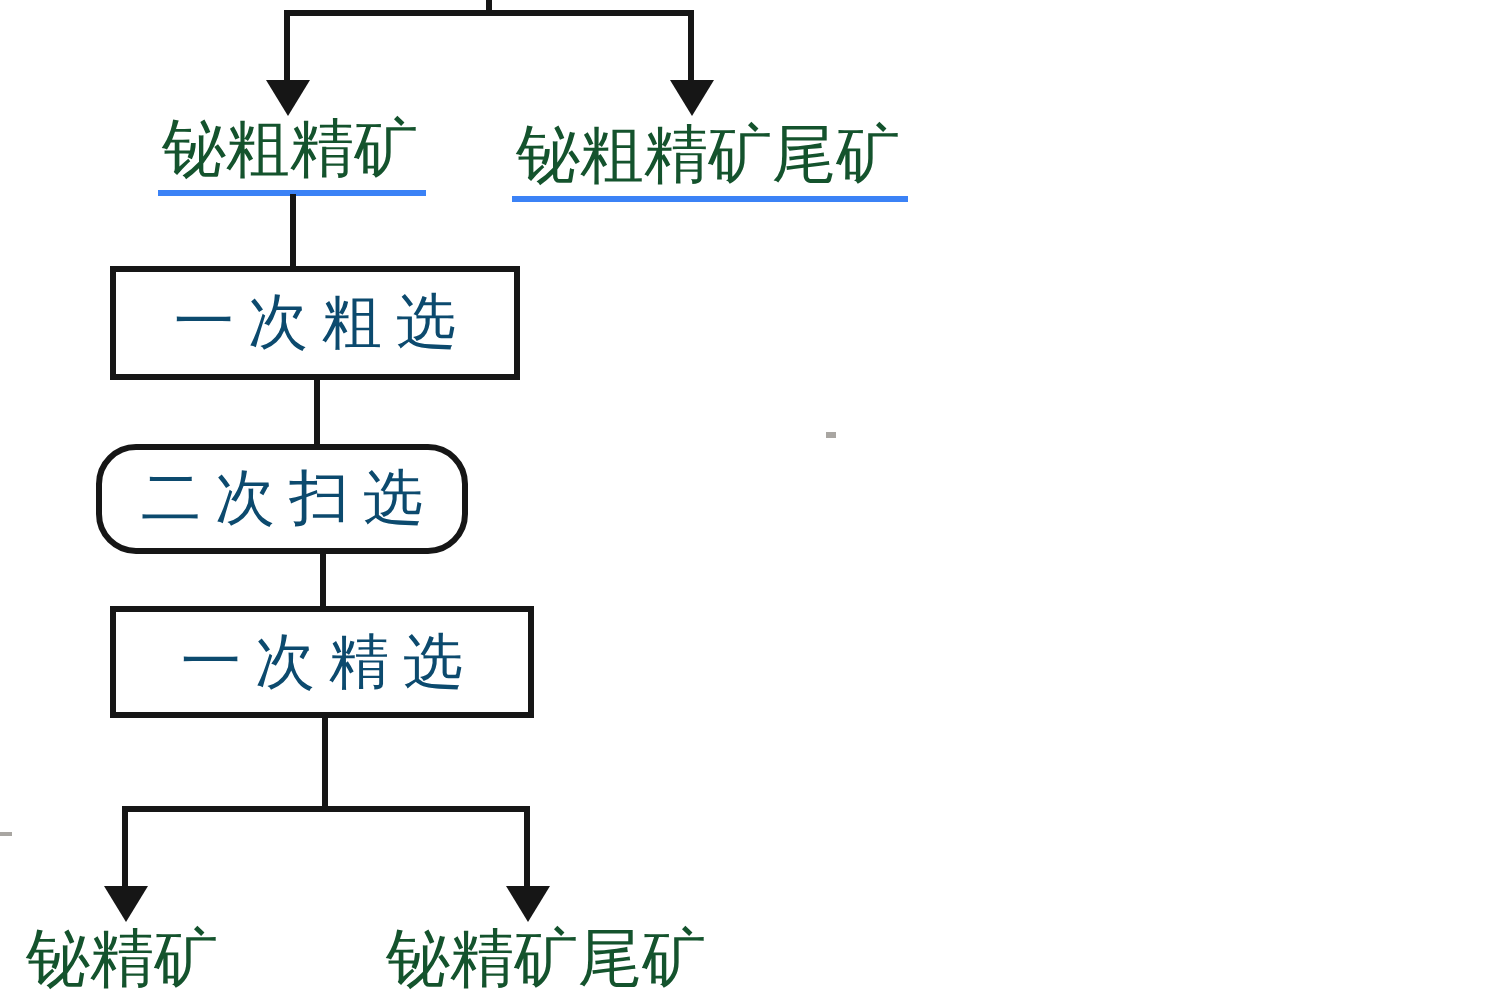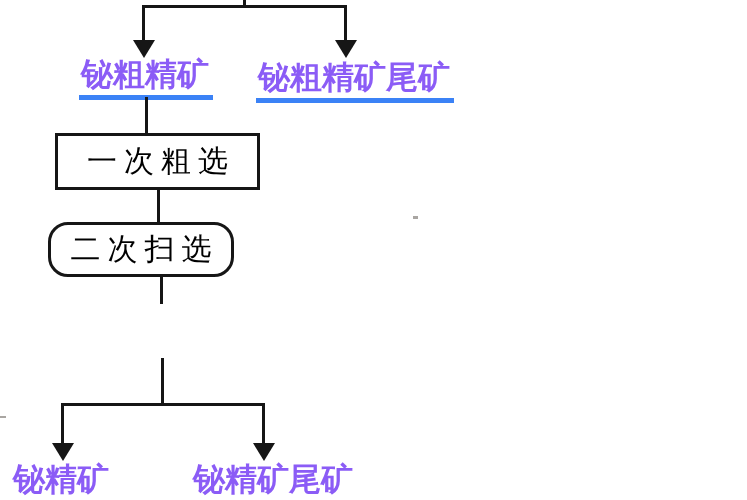--- a/index.html
+++ b/index.html
@@ -15,41 +15,41 @@
   .hline{position:absolute;height:3px;background:#161616;}
   .arrow-down{
     position:absolute;width:0;height:0;
     border-left:11px solid transparent;
     border-right:11px solid transparent;
     border-top:18px solid #161616;
   }
   .stream-label{
     position:absolute;
     font-size:32px;
-    font-weight:700;
+    font-weight:400;
     line-height:1.06;
     white-space:nowrap;
-    color:#8b5cf6;
-    border-bottom:5px solid #3b82f6;
+    color:#14532d;
+    border-bottom:3px solid #3b82f6;
     padding:0 4px 3px 2px;
   }
   .process-box{
     position:absolute;
     box-sizing:border-box;
     border:3px solid #161616;
     background:#ffffff;
     display:flex;align-items:center;justify-content:center;
   }
   .process-box .box-label{
     font-size:30px;
     font-weight:400;
     letter-spacing:7px;
     padding-left:7px; 
     white-space:nowrap;
-    color:#000000;
+    color:#0c4a6e;
   }
   .speck{position:absolute;background:#a9a6a2;}
 </style>
 </head>
 <body>
 
 <div class="canvas">
 
   <div class="vline" style="left:243px;top:0;height:8px;"></div>
 
@@ -71,20 +71,23 @@
   </div>
 
   <div class="vline" style="left:157px;top:189px;height:34px;"></div>
 
   <div class="process-box" style="left:48px;top:222px;width:186px;height:55px;border-radius:20px;">
     <span class="box-label">二次扫选</span>
   </div>
 
   <div class="vline" style="left:160px;top:276px;height:28px;"></div>
 
+  <div class="process-box" style="left:55px;top:303px;width:212px;height:56px;">
+    <span class="box-label">一次精选</span>
+  </div>
 
   <div class="vline" style="left:161px;top:358px;height:48px;"></div>
 
   <div class="hline" style="left:61px;top:403px;width:204px;"></div>
 
   <div class="vline" style="left:61px;top:403px;height:41px;"></div>
   <div class="arrow-down" style="left:52px;top:443px;"></div>
 
   <div class="vline" style="left:262px;top:403px;height:41px;"></div>
   <div class="arrow-down" style="left:253px;top:443px;"></div>

